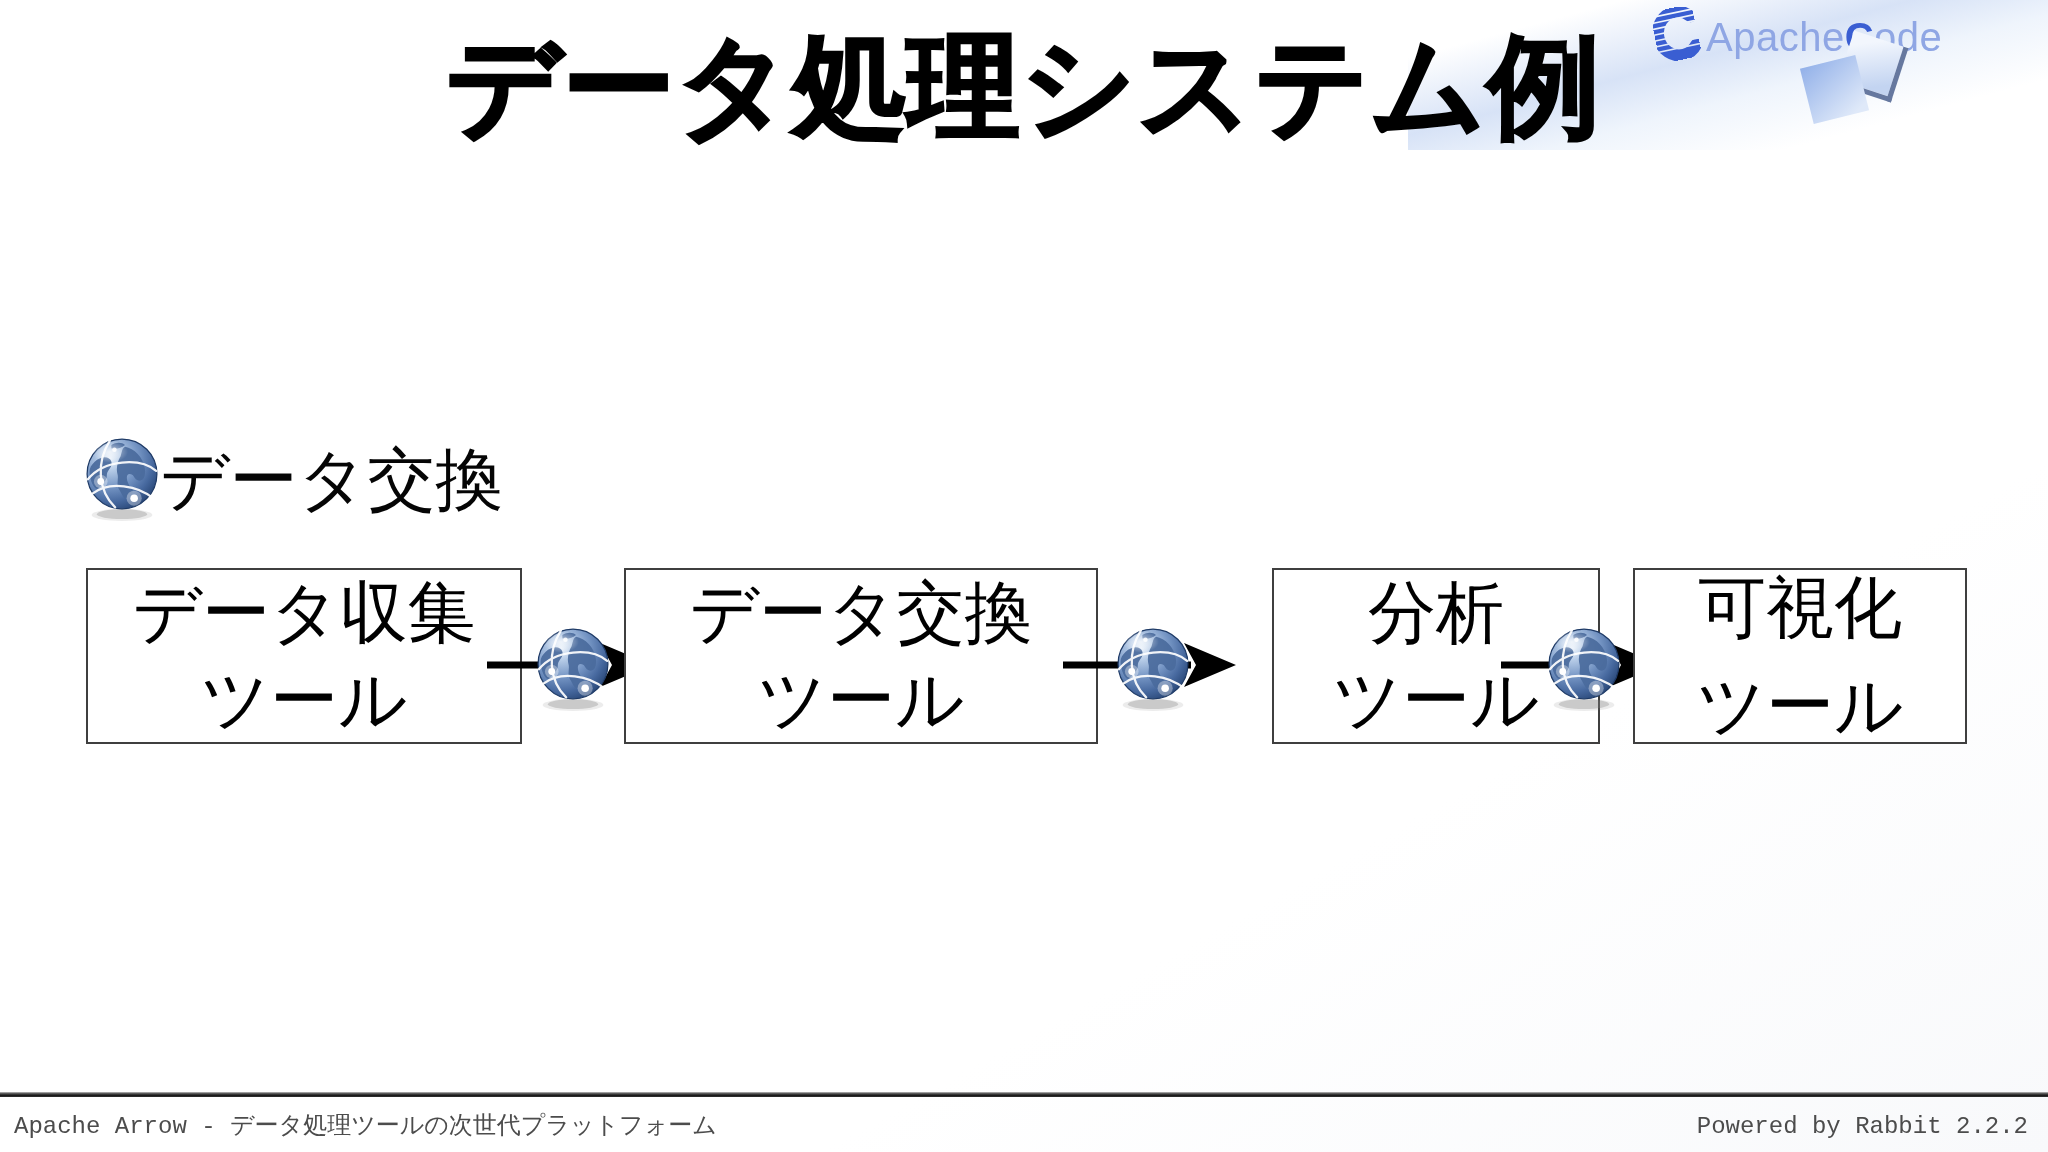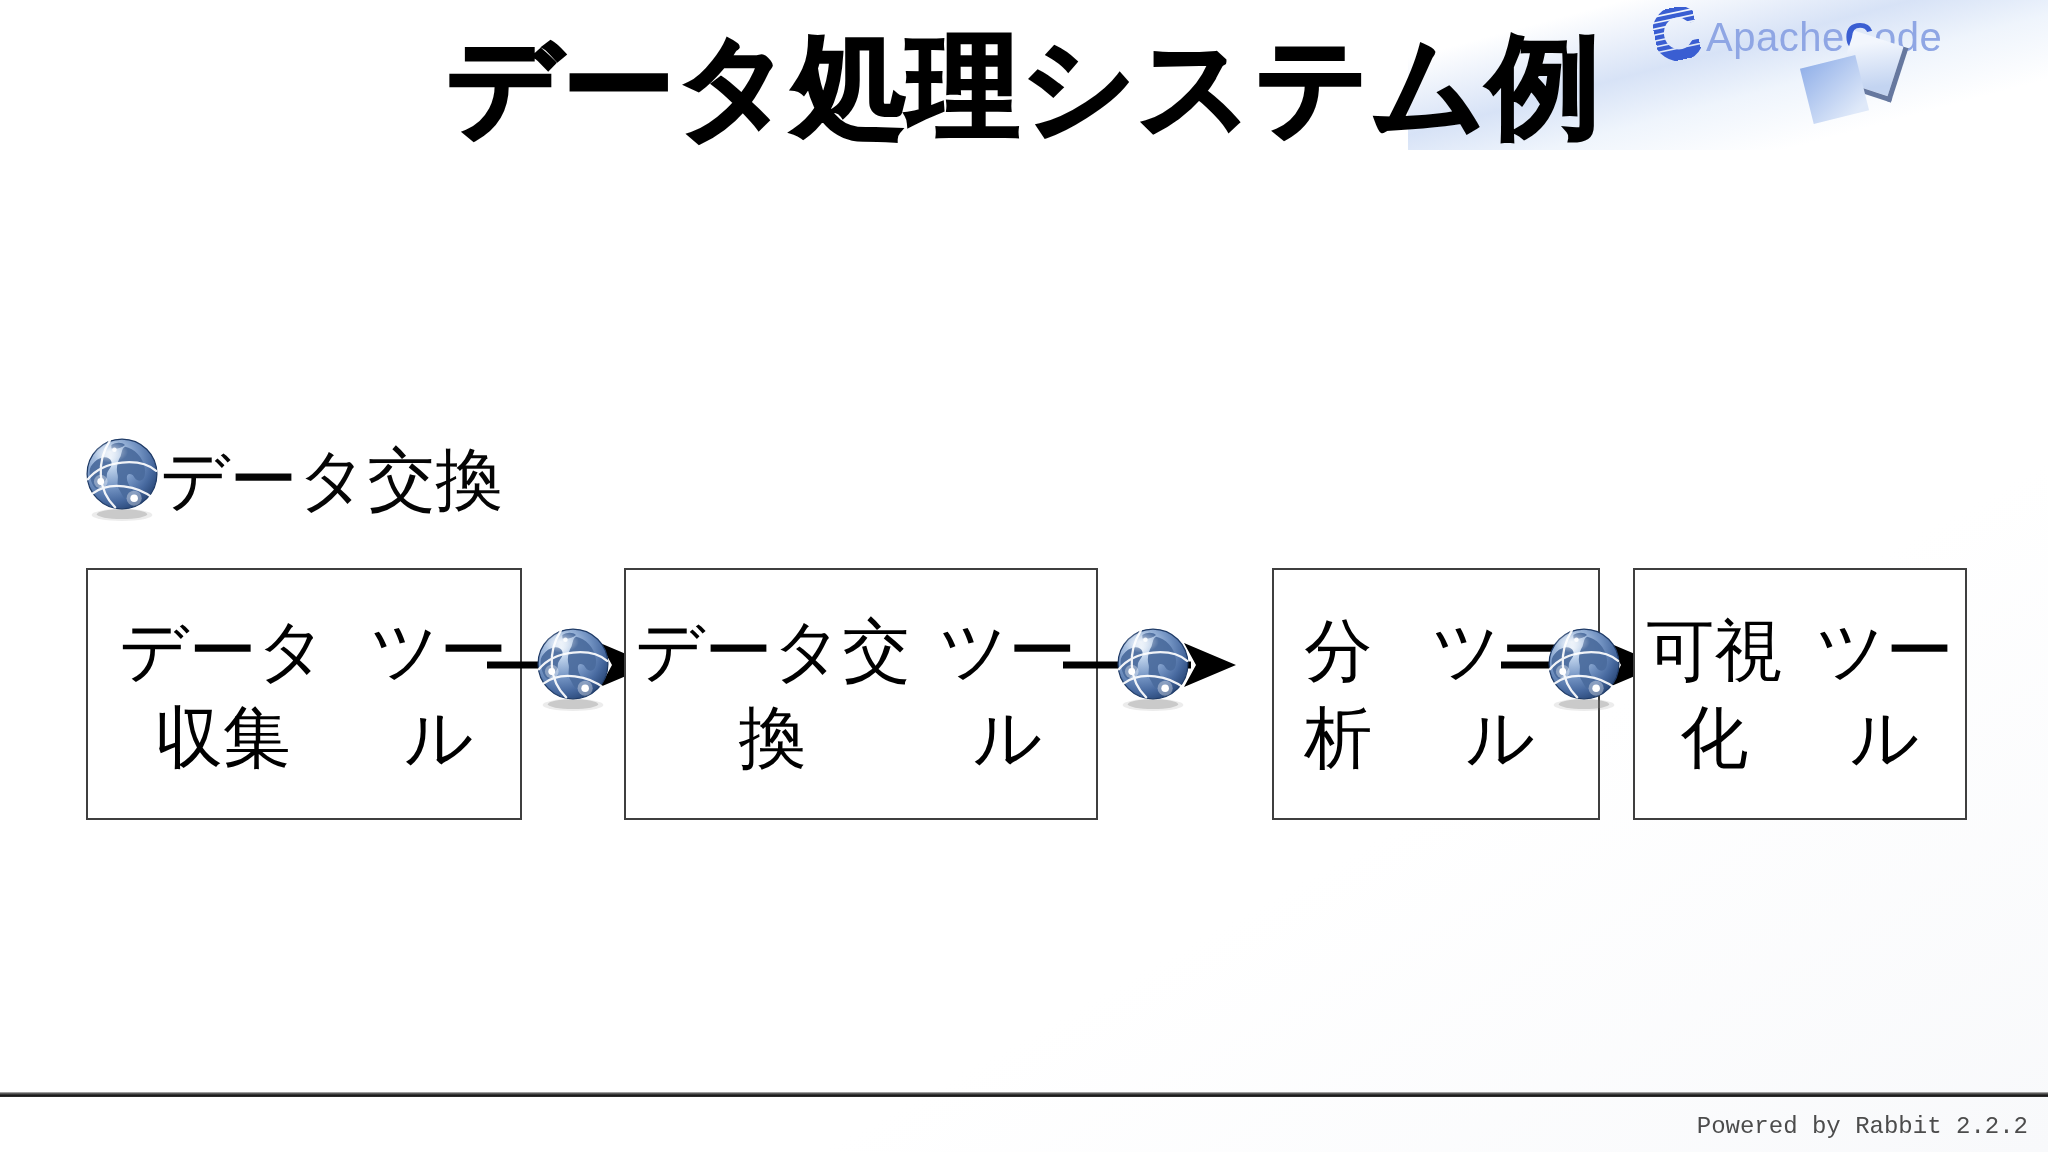--- a/index.html
+++ b/index.html
@@ -46,23 +46,23 @@
     background:linear-gradient(150deg,#93b1e9 0%,#dfe9f9 90%);
   }
 
   
   .legend { position:absolute; left:84px; top:436px; display:flex; align-items:center; }
   .legend-label { font-size:68px; line-height:84px; color:#050505; }
 
   
   .flow { position:absolute; left:0; top:568px; width:2048px; height:204px; }
   .box {
-    position:absolute; top:0; height:252px; box-sizing:border-box;
+    position:absolute; top:0; height:176px; box-sizing:border-box;
     border:2px solid #3f3f3f; background:#fff;
-    display:flex; flex-direction:row; align-items:center; justify-content:center;
+    display:flex; flex-direction:column; align-items:center; justify-content:center;
     font-size:68px; line-height:87px; text-align:center; color:#000;
   }
   .box-1 { left:86px;   width:436px; }
   .box-2 { left:624px;  width:474px; }
   .box-3 { left:1272px; width:328px; }
   .box-4 { left:1633px; width:334px;gap:11px; }
 
   .connector { position:absolute; top:0; height:204px; }
   .conn-1 { left:487px;  width:165px; }
   .conn-2 { left:1063px; width:173px; }
@@ -213,15 +213,16 @@
     </div>
 
     <div class="box box-4">
       <span>可視化</span>
       <span>ツール</span>
     </div>
 
   </div>
 
   <div class="footer-separator"></div>
+  <span class="footer-text footer-left">Apache Arrow - データ処理ツールの次世代プラットフォーム</span>
   <span class="footer-text footer-right">Powered by Rabbit 2.2.2</span>
 
 </div>
 
 </body></html>

